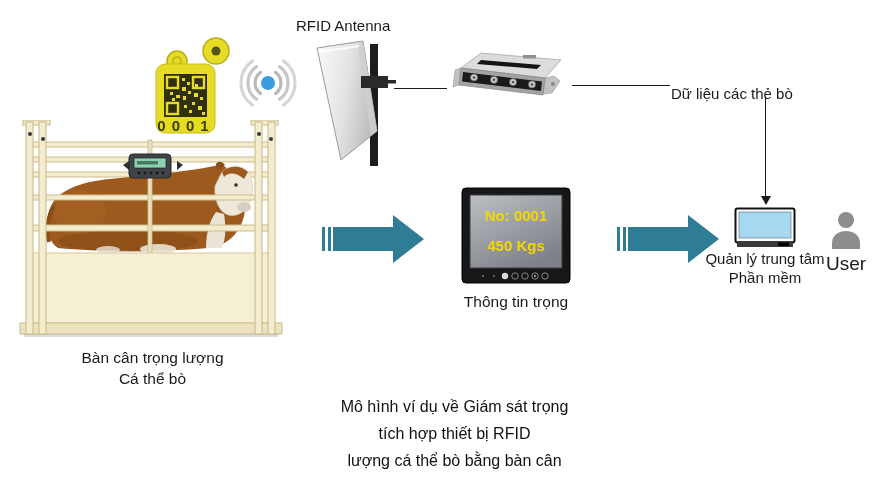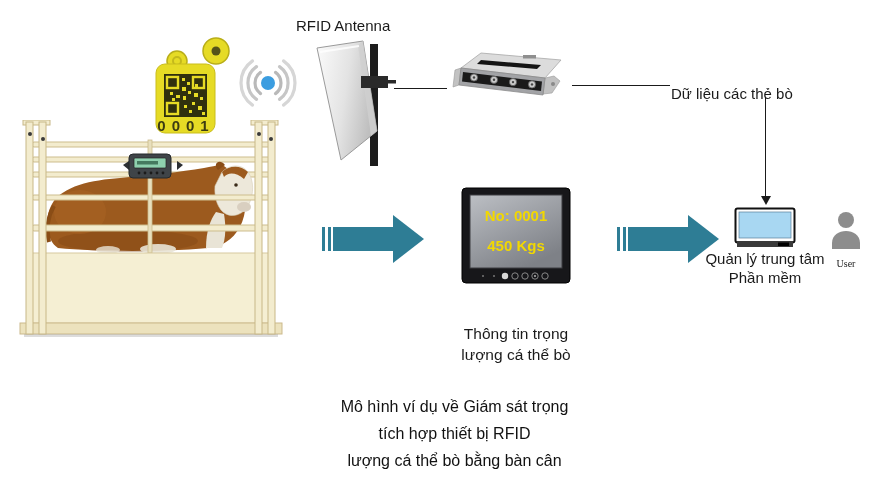--- a/index.html
+++ b/index.html
@@ -172,20 +172,24 @@
       <g fill="#1b1b1b">
         <circle cx="10" cy="19" r="1.4"></circle>
           <circle cx="16" cy="19" r="1.4"></circle>
           <circle cx="22" cy="19" r="1.4"></circle>
         <circle cx="28" cy="19" r="1.4"></circle>
           <circle cx="34" cy="19" r="1.4"></circle>
       </g>
     </g>
   </svg>
 
+  <div class="abs label label-center" style="left:55px;top:347px;width:195px;font-size:15.5px;line-height:21px;">
+    <div>Bàn cân trọng lượng</div>
+    <div>Cá thể bò</div>
+  </div>
 
   <svg class="abs" style="left:322px;top:213px;" width="102" height="52" viewBox="0 0 102 52">
     <g fill="var(--arrow-teal)">
       <rect x="0" y="14" width="3" height="24"></rect>
       <rect x="6" y="14" width="3" height="24"></rect>
       <rect x="11" y="14" width="60" height="24"></rect>
       <polygon points="71,2 102,26 71,50"></polygon>
     </g>
   </svg>
 
@@ -205,23 +209,22 @@
         <circle cx="33" cy="89" r="1" fill="#777"></circle>
       <circle cx="44" cy="89" r="3.2" fill="#d8d8d8"></circle>
       <circle cx="54" cy="89" r="3.2" fill="none" stroke="#888" stroke-width="1"></circle>
       <circle cx="64" cy="89" r="3.2" fill="none" stroke="#888" stroke-width="1"></circle>
       <circle cx="74" cy="89" r="3.2" fill="none" stroke="#888" stroke-width="1"></circle>
       <circle cx="84" cy="89" r="3.2" fill="none" stroke="#888" stroke-width="1"></circle>
       <circle cx="74" cy="89" r="1.1" fill="#aaa"></circle>
     </g>
   </svg>
 
-  <div class="abs label label-center" style="left:446px;top:291px;width:140px;font-size:15.5px;line-height:21px;margin-top:32px;">
+  <div class="abs label label-center" style="left:446px;top:291px;width:140px;font-size:15.5px;line-height:21px;">
     <div>Thông tin trọng</div>
-    <div>lượng cá thể bò</div>
   </div>
 
   <svg class="abs" style="left:617px;top:213px;" width="102" height="52" viewBox="0 0 102 52">
     <g fill="var(--arrow-teal)">
       <rect x="0" y="14" width="3" height="24"></rect>
       <rect x="6" y="14" width="3" height="24"></rect>
       <rect x="11" y="14" width="60" height="24"></rect>
       <polygon points="71,2 102,26 71,50"></polygon>
     </g>
   </svg>
@@ -235,21 +238,21 @@
 
   <div class="abs label label-center" style="left:695px;top:249px;width:140px;font-size:15px;line-height:19px;">
     <div>Quản lý trung tâm</div>
     <div>Phần mềm</div>
   </div>
 
   <svg class="abs" style="left:830px;top:211px;" width="32" height="38" viewBox="0 0 32 38">
     <circle cx="16" cy="9" r="8" fill="var(--user-gray)"></circle>
     <path d="M2,38 L2,32 C2,24 9,20 16,20 C23,20 30,24 30,32 L30,38 Z" fill="var(--user-gray)"></path>
   </svg>
-  <div class="abs label label-center" style="left:820px;top:254px;width:52px;font-size:10px;font-family:Liberation Serif, serif;">User</div>
+  <div class="abs label label-center" style="left:820px;top:254px;width:52px;font-size:19px;">User</div>
 
   <div class="abs caption" style="left:287px;top:393px;width:335px;">
     <div>Mô hình ví dụ về Giám sát trọng</div>
     <div>tích hợp thiết bị RFID</div>
     <div>lượng cá thể bò bằng bàn cân</div>
   </div>
 
 </div>
 
 </body></html>

